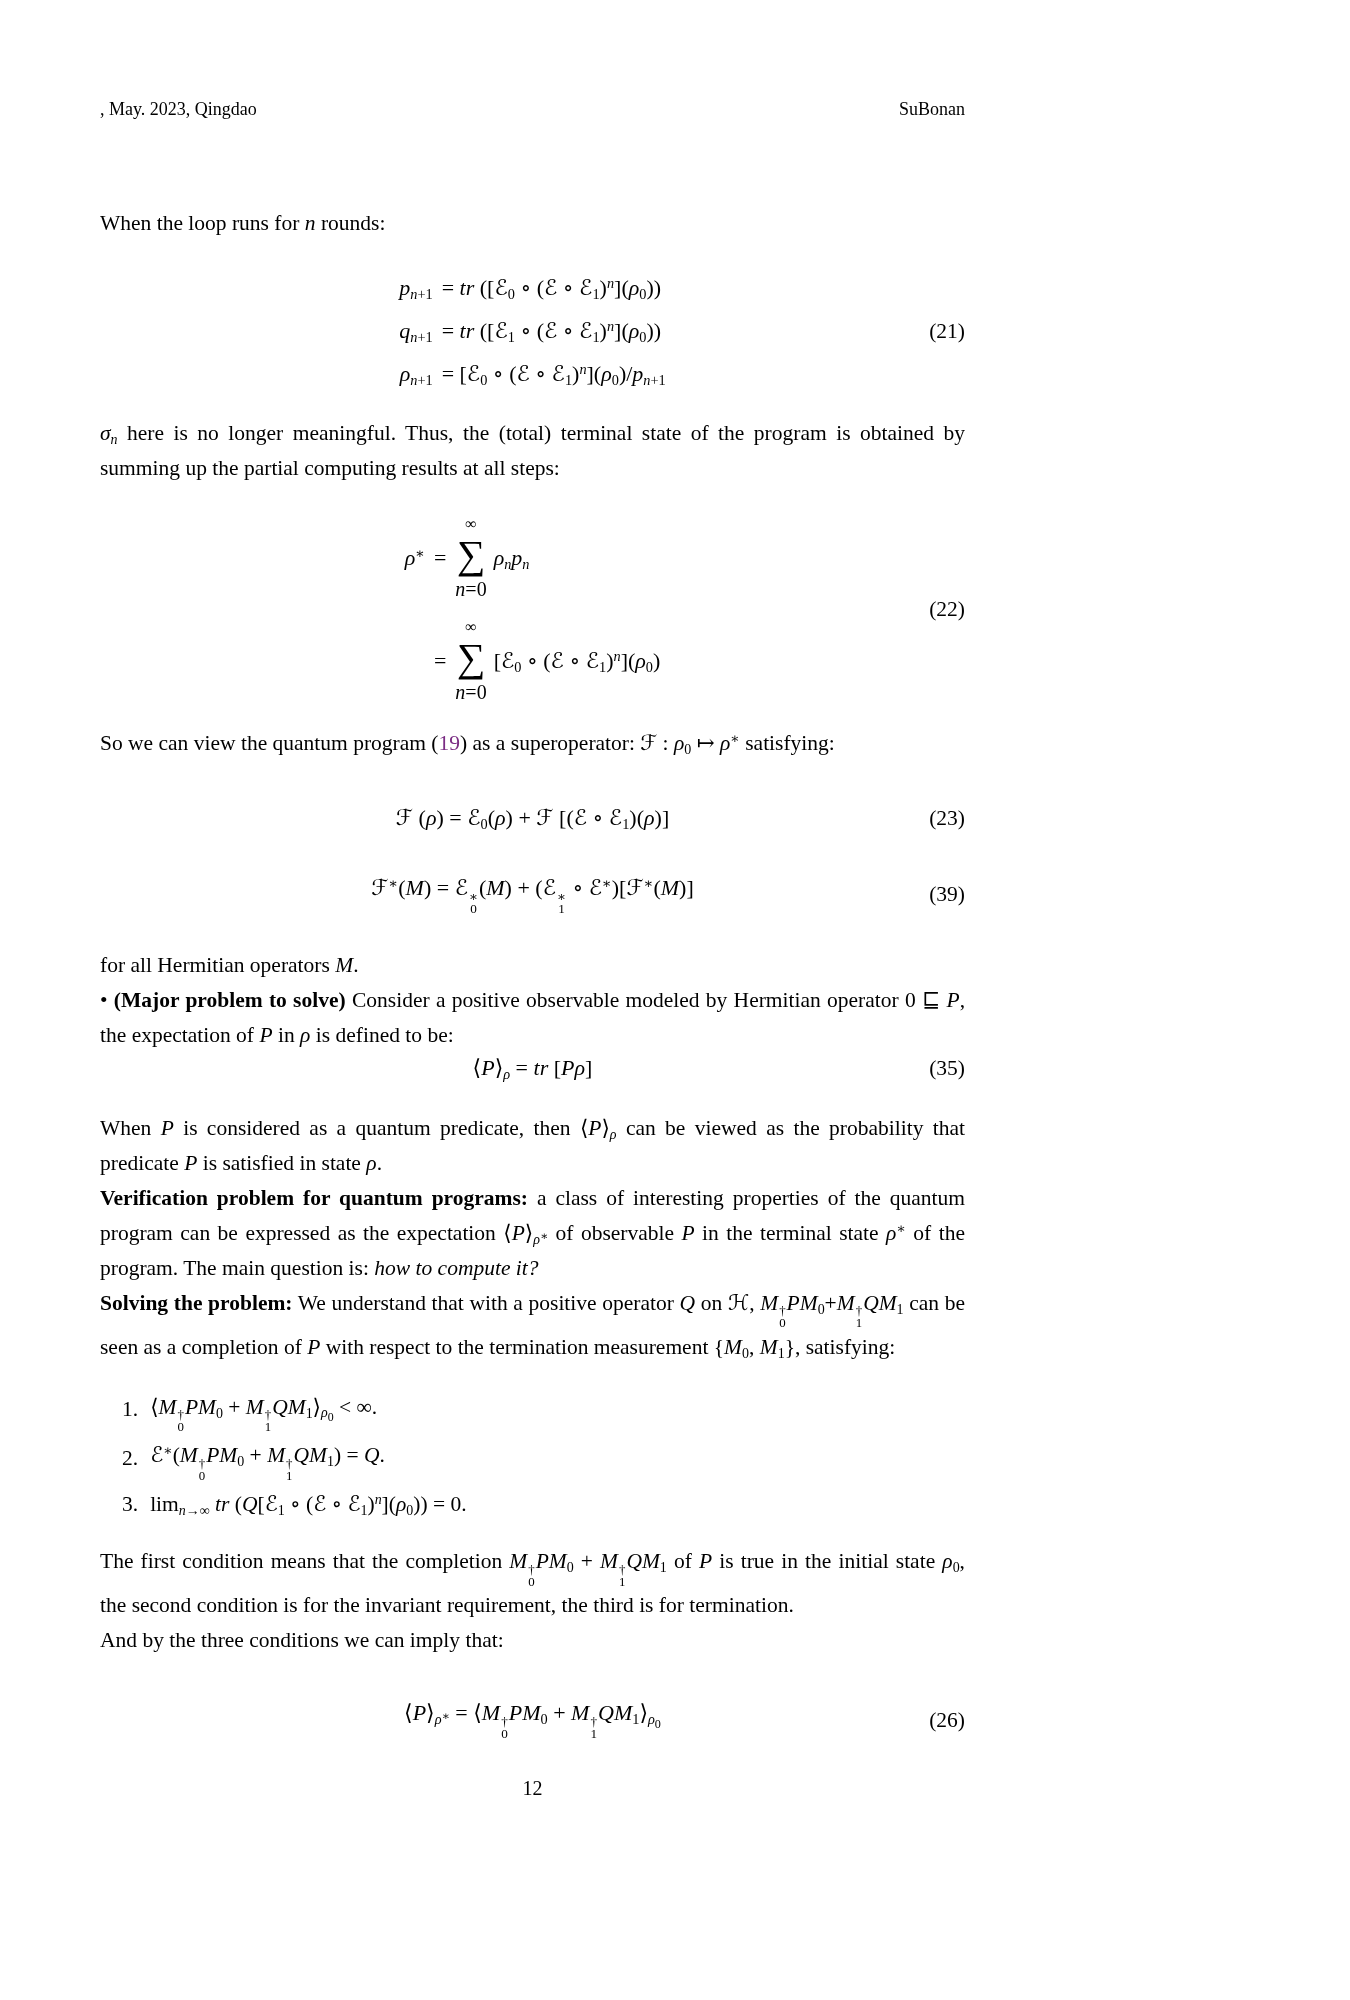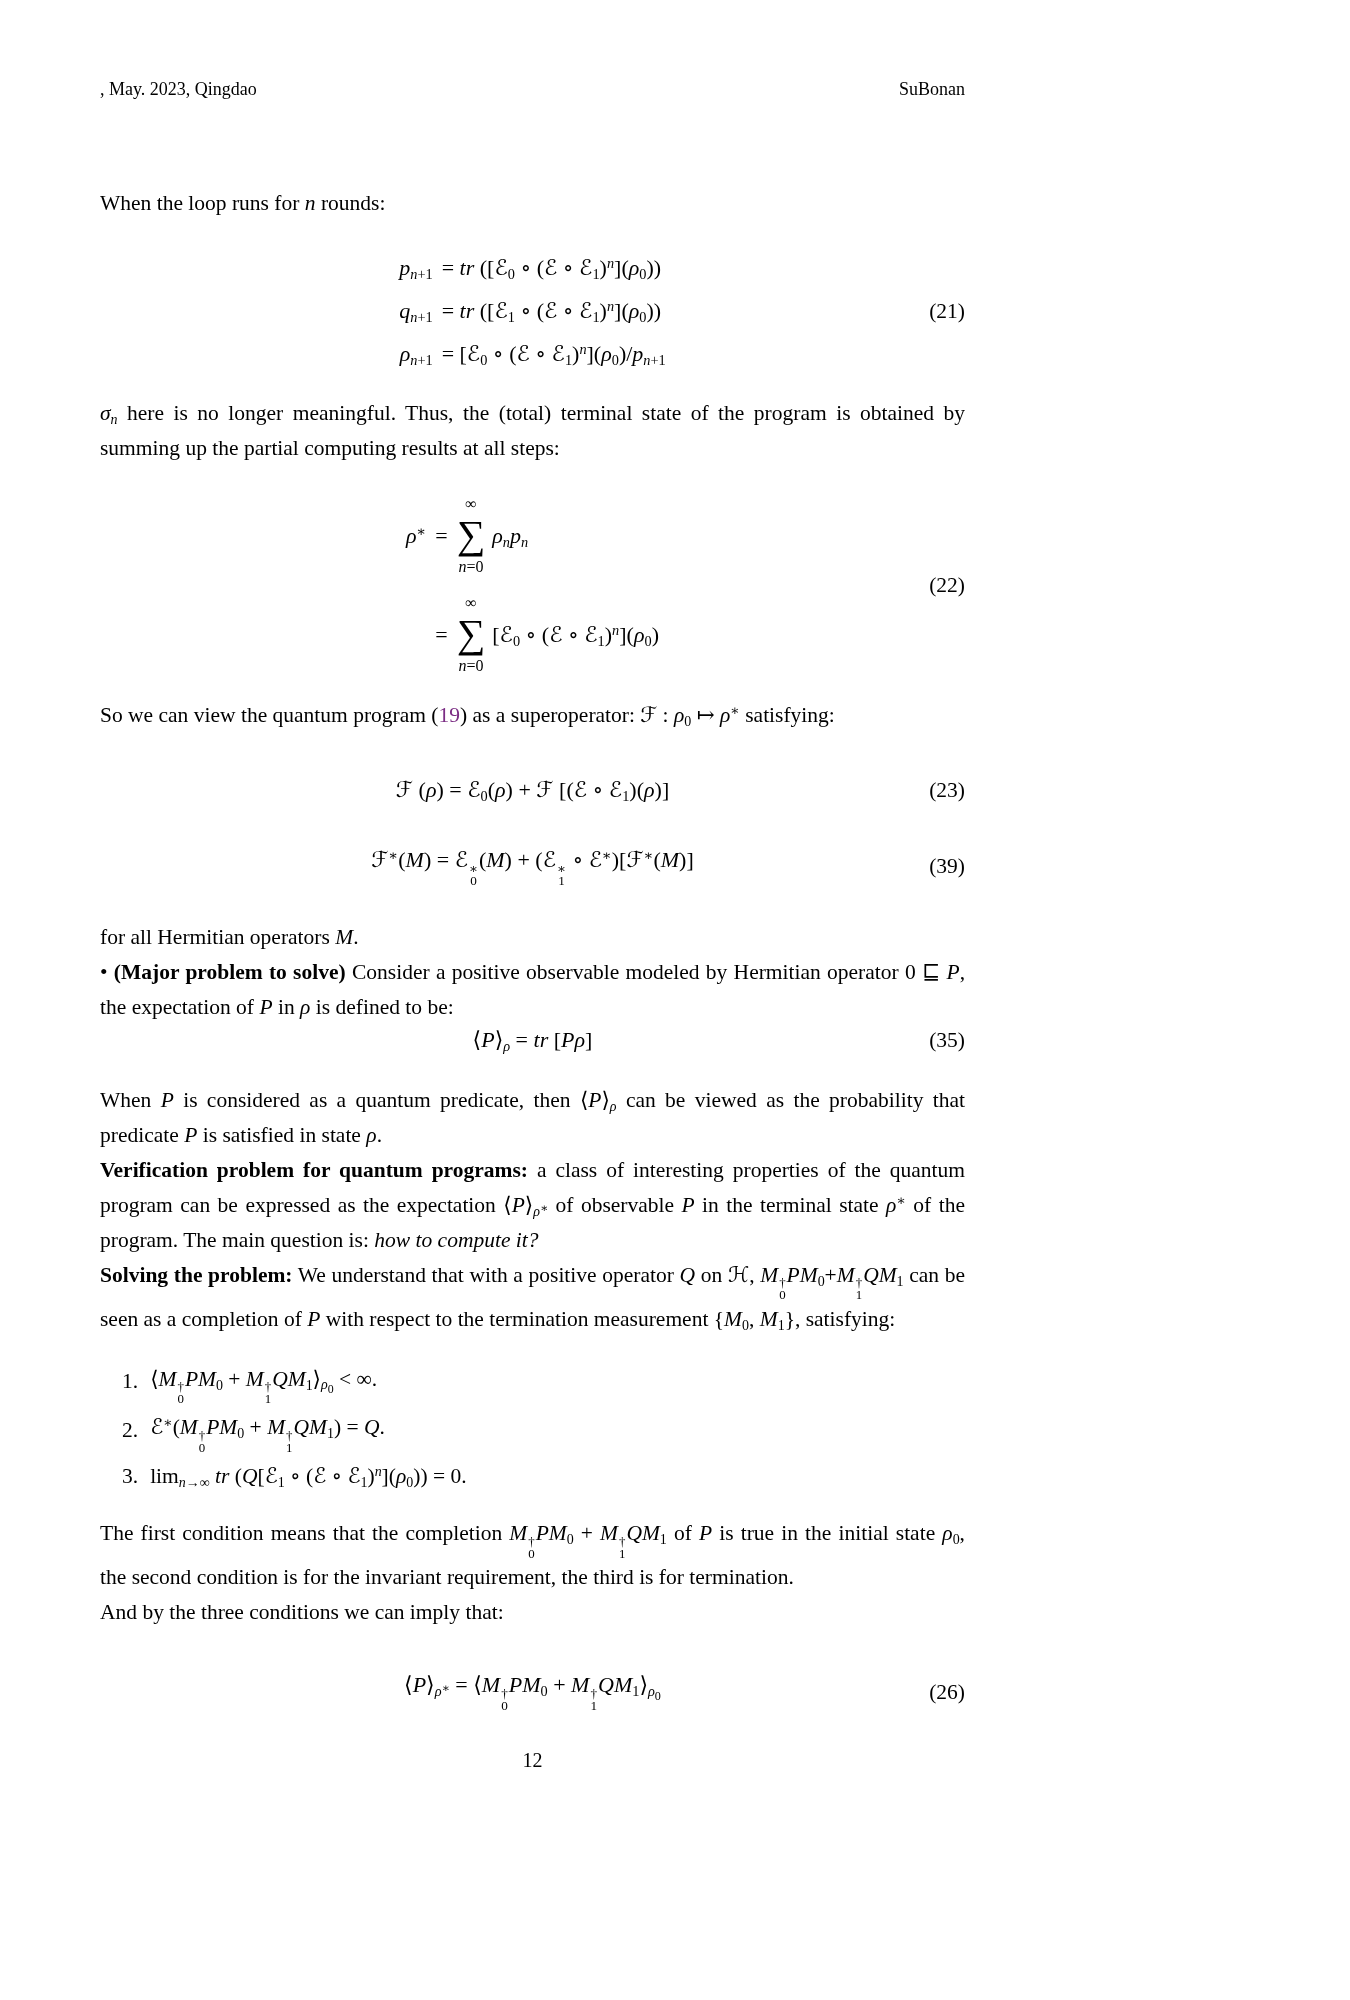--- a/index.html
+++ b/index.html
@@ -1,20 +1,20 @@
 <!DOCTYPE html>
 <html style="--link-color: #7b2d84;"><head>
 <meta charset="utf-8">
 <style>
   html,body{margin:0;padding:0;background:#ffffff;}
   .page{
     width:1078px;height:2000px;background:#ffffff;color:#000;
     font-family:"Liberation Serif","DejaVu Serif","DejaVu Sans",serif;
     position:relative;box-sizing:border-box;
-    padding:77px 113px 0 100px;overflow:hidden;
+    padding:97px 113px 0 100px;overflow:hidden;
   }
   .header{display:flex;justify-content:space-between;font-size:18px;line-height:24px;}
   .para{margin:0;font-size:21.5px;line-height:35px;text-align:justify;}
   .para i{font-style:italic;}
   sub{font-size:0.65em;vertical-align:-0.28em;line-height:0;}
   sup{font-size:0.65em;vertical-align:0.5em;line-height:0;}
   sub sup{font-size:0.85em;vertical-align:0.35em;}
   sub sub{font-size:0.85em;vertical-align:-0.3em;}
   
   .ss{display:inline-flex;flex-direction:column;align-items:center;vertical-align:-0.42em;line-height:0.95;font-size:0.6em;padding:0 1px;}
@@ -25,21 +25,21 @@
   .eq-no{position:absolute;right:0;top:50%;transform:translateY(-50%);font-size:21.5px;}
   .agrid{display:grid;grid-template-columns:max-content max-content;column-gap:9px;row-gap:13px;align-items:baseline;}
   .agrid .lhs{text-align:right;justify-self:end;}
   .agrid .rhs{text-align:left;}
   .agrid22{display:grid;grid-template-columns:max-content max-content;column-gap:9px;row-gap:20px;align-items:center;}
   .agrid22 .lhs{text-align:right;justify-self:end;}
   .agrid22 .rhs{display:inline-flex;align-items:center;}
   .sum{display:inline-flex;flex-direction:column;align-items:center;line-height:1;margin:0 7px 0 9px;}
   .sum-top{font-size:16px;padding-bottom:3px;}
   .sum-sig{font-size:40px;}
-  .sum-bot{font-size:16px;padding-top:4px;}
+  .sum-bot{font-size:20px;padding-top:4px;}
   .ref{color:var(--link-color,#7b2d84);text-decoration:none;cursor:pointer;}
   .plist{margin:20px 0 0 0;padding:0 0 0 22px;list-style:none;font-size:21.5px;}
   .plist .li{display:flex;align-items:center;gap:12px;line-height:44px;}
   .footer{text-align:center;font-size:20px;}
   .m-p1{margin-top:85px}.m-eq21{margin-top:32px}.m-p2{margin-top:27px}
   .m-eq22{margin-top:30px}.m-p3{margin-top:24px}.m-eq23{margin-top:42px}
   .m-p4{margin-top:34px}.m-eq24{margin-top:40px}.m-p5{margin-top:32px}
   .m-eq25{}.m-p7{margin-top:28px}.m-p10{margin-top:18px}
   .m-eq26{margin-top:40px}.m-foot{margin-top:36px}
 </style>

